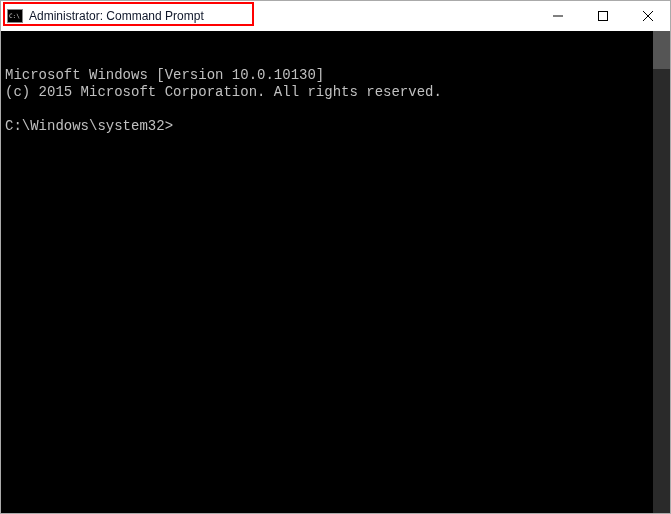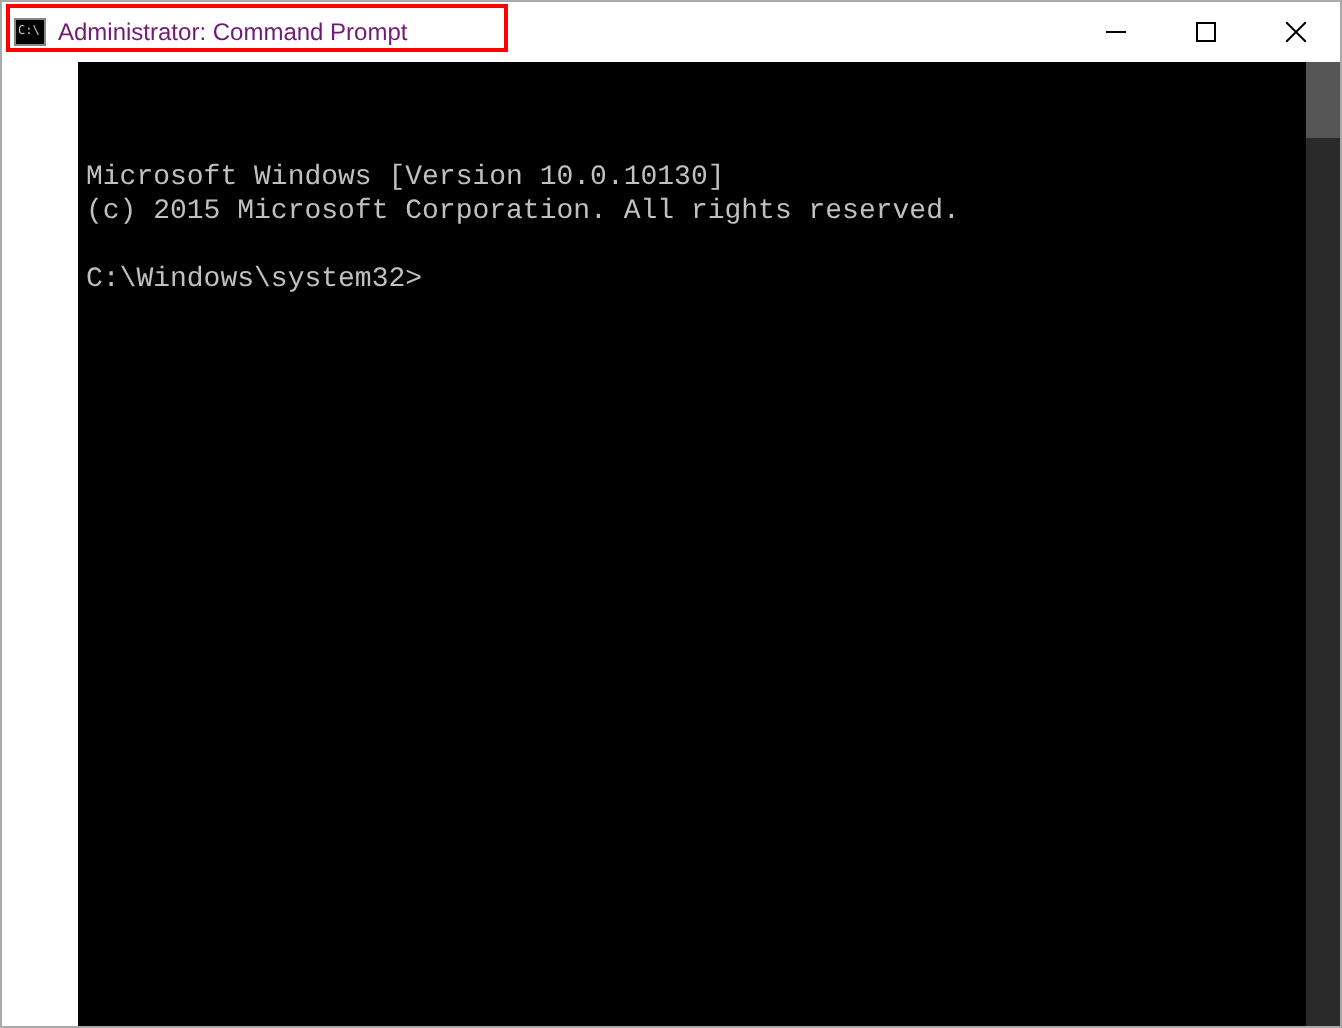--- a/index.html
+++ b/index.html
@@ -49,21 +49,21 @@
       align-items: center;
       justify-content: flex-start;
       font-size: 6px;
       color: #ccc;
       padding-left: 1px;
       font-family: monospace;
       line-height: 6px;
     }
     .title-text {
       font-size: 12px;
-      color: #701a75;
+      color: #0f172a;
       flex: 1;
       white-space: nowrap;
     }
     .window-controls {
       display: flex;
       height: 100%;
     }
     .win-btn {
       width: 45px;
       height: 29px;
@@ -78,25 +78,24 @@
       width: 10px;
       height: 10px;
     }
     .console-area {
       flex: 1;
       background: #000000;
       color: #c0c0c0;
       font-family: Consolas, 'Courier New', monospace;
       font-size: 14px;
       line-height: 17px;
-      padding: 16px 4px;
+      padding: 2px 4px;
       position: relative;
       overflow: hidden;
       white-space: pre;
-      margin-left: 38px;
     }
     .console-content {
       white-space: pre;
     }
     .scrollbar {
       position: absolute;
       right: 0;
       top: 0;
       width: 17px;
       height: 100%;

